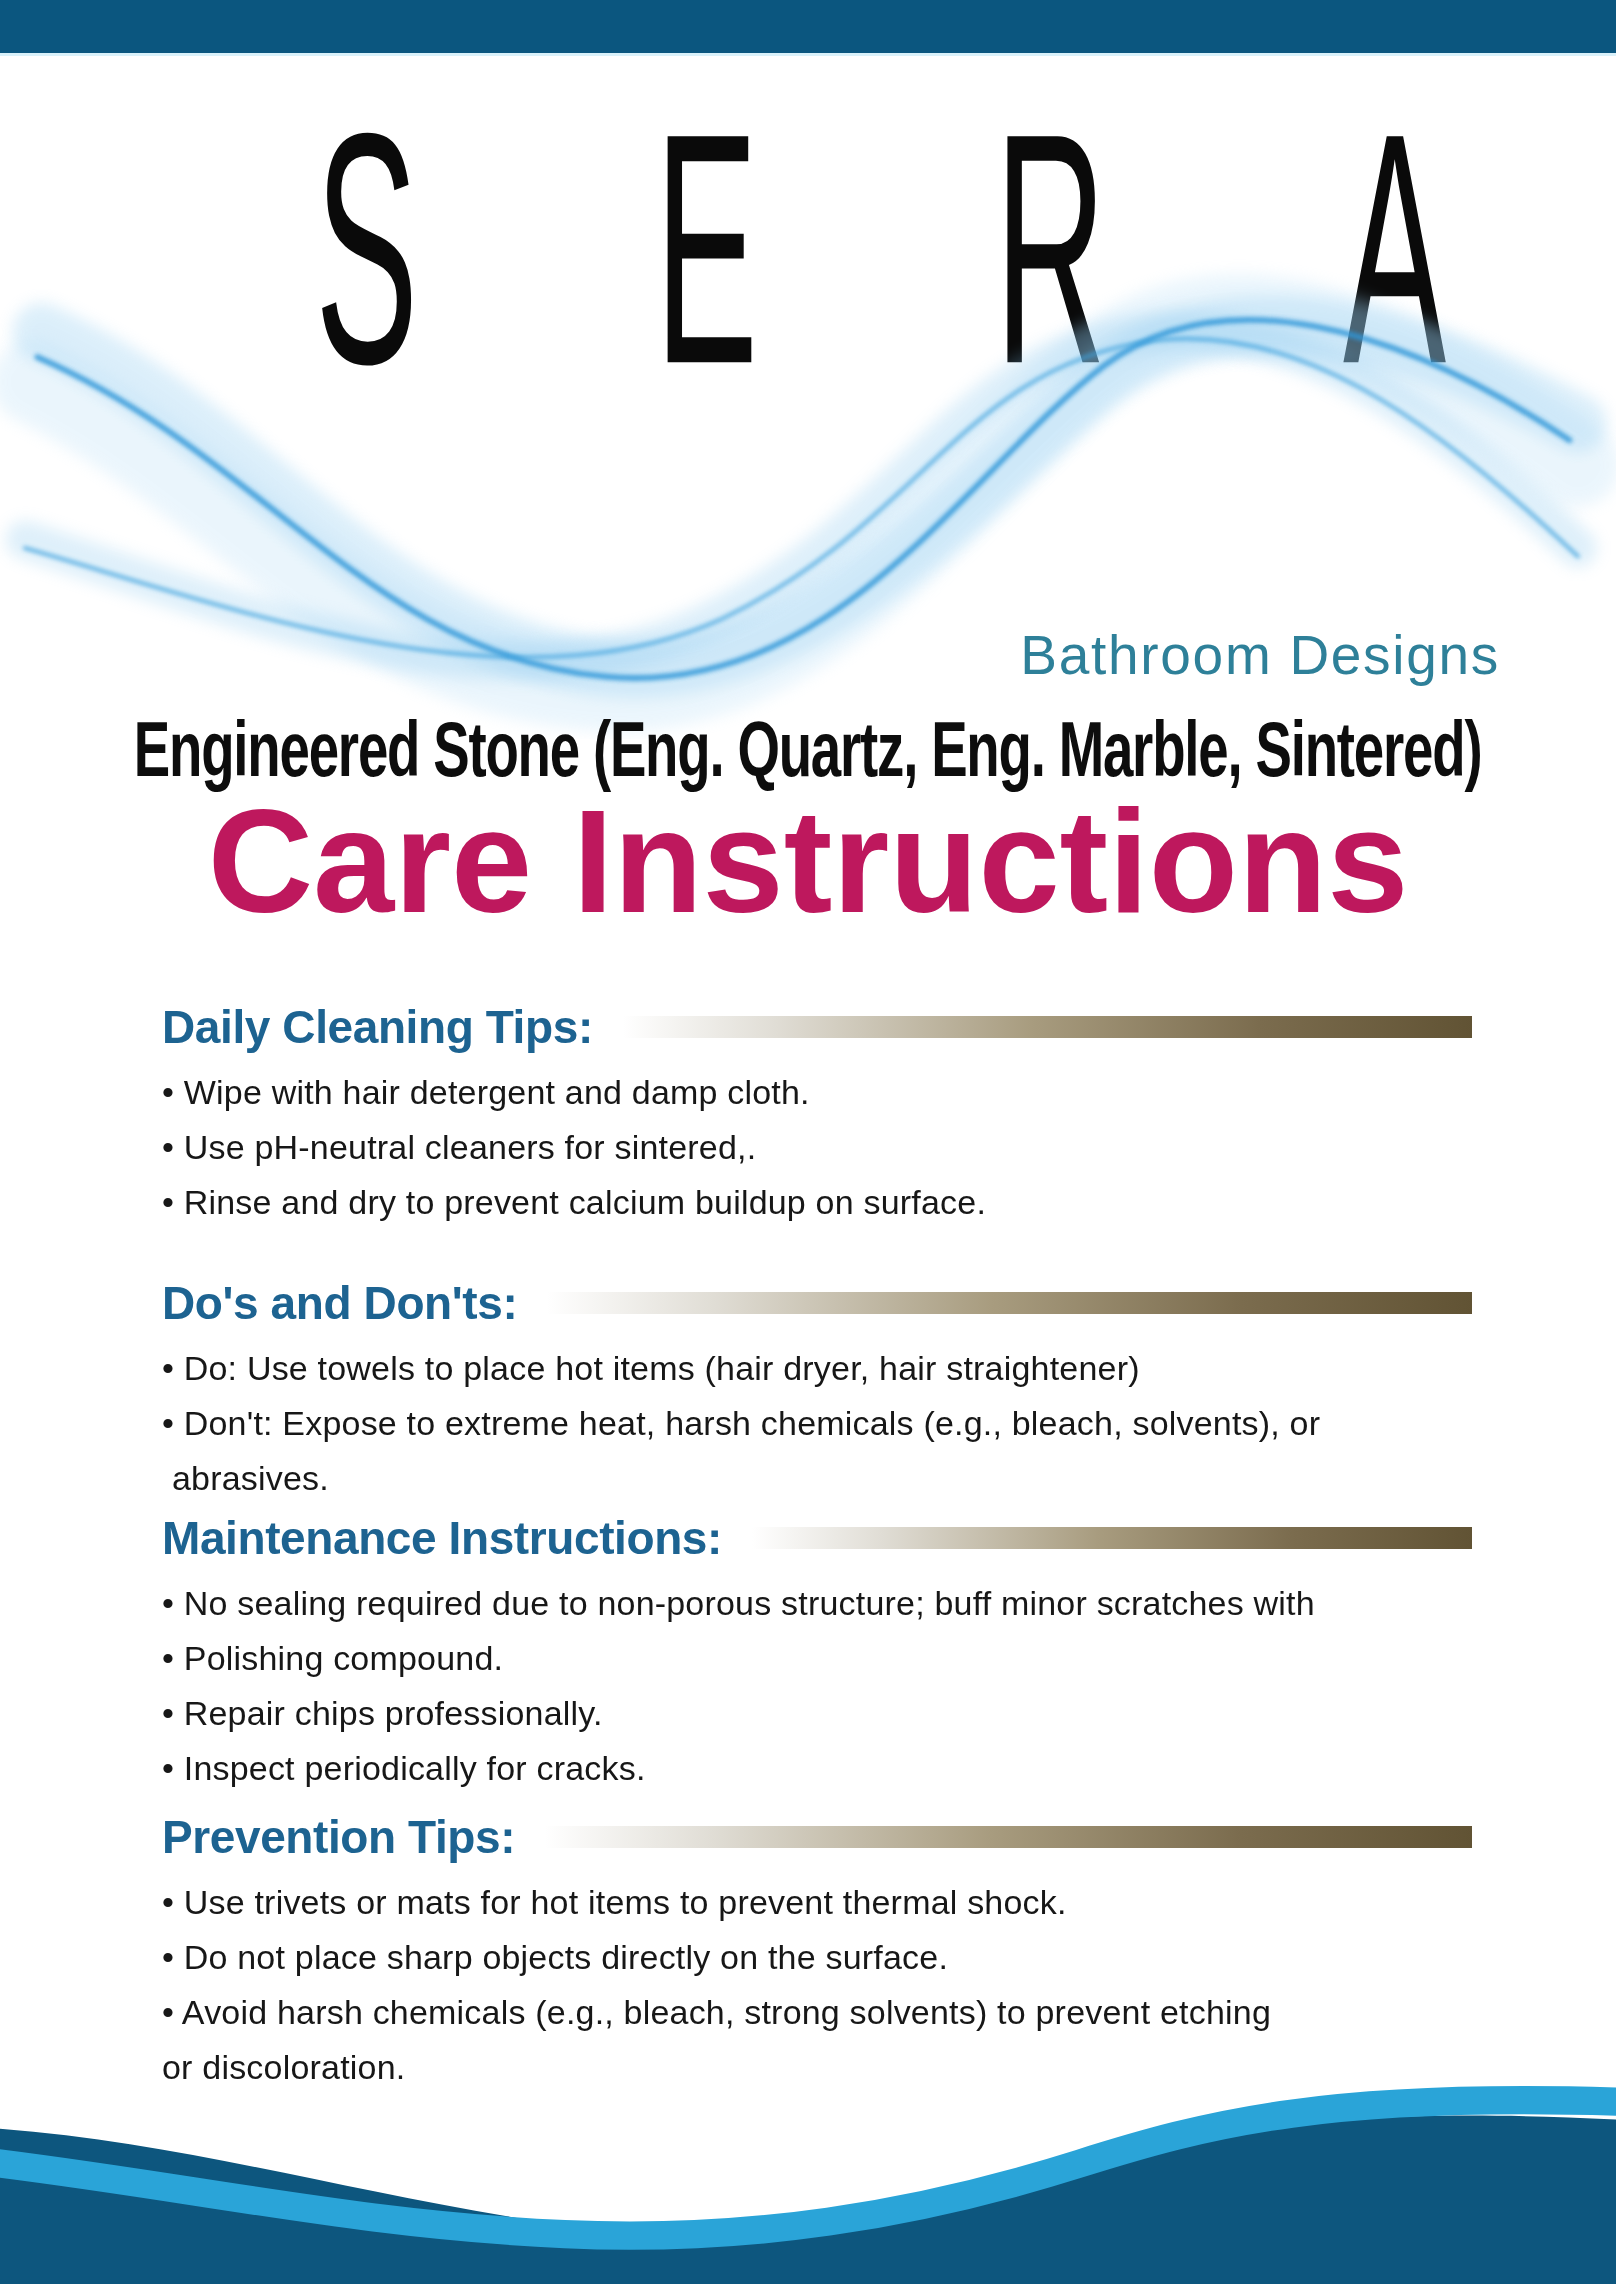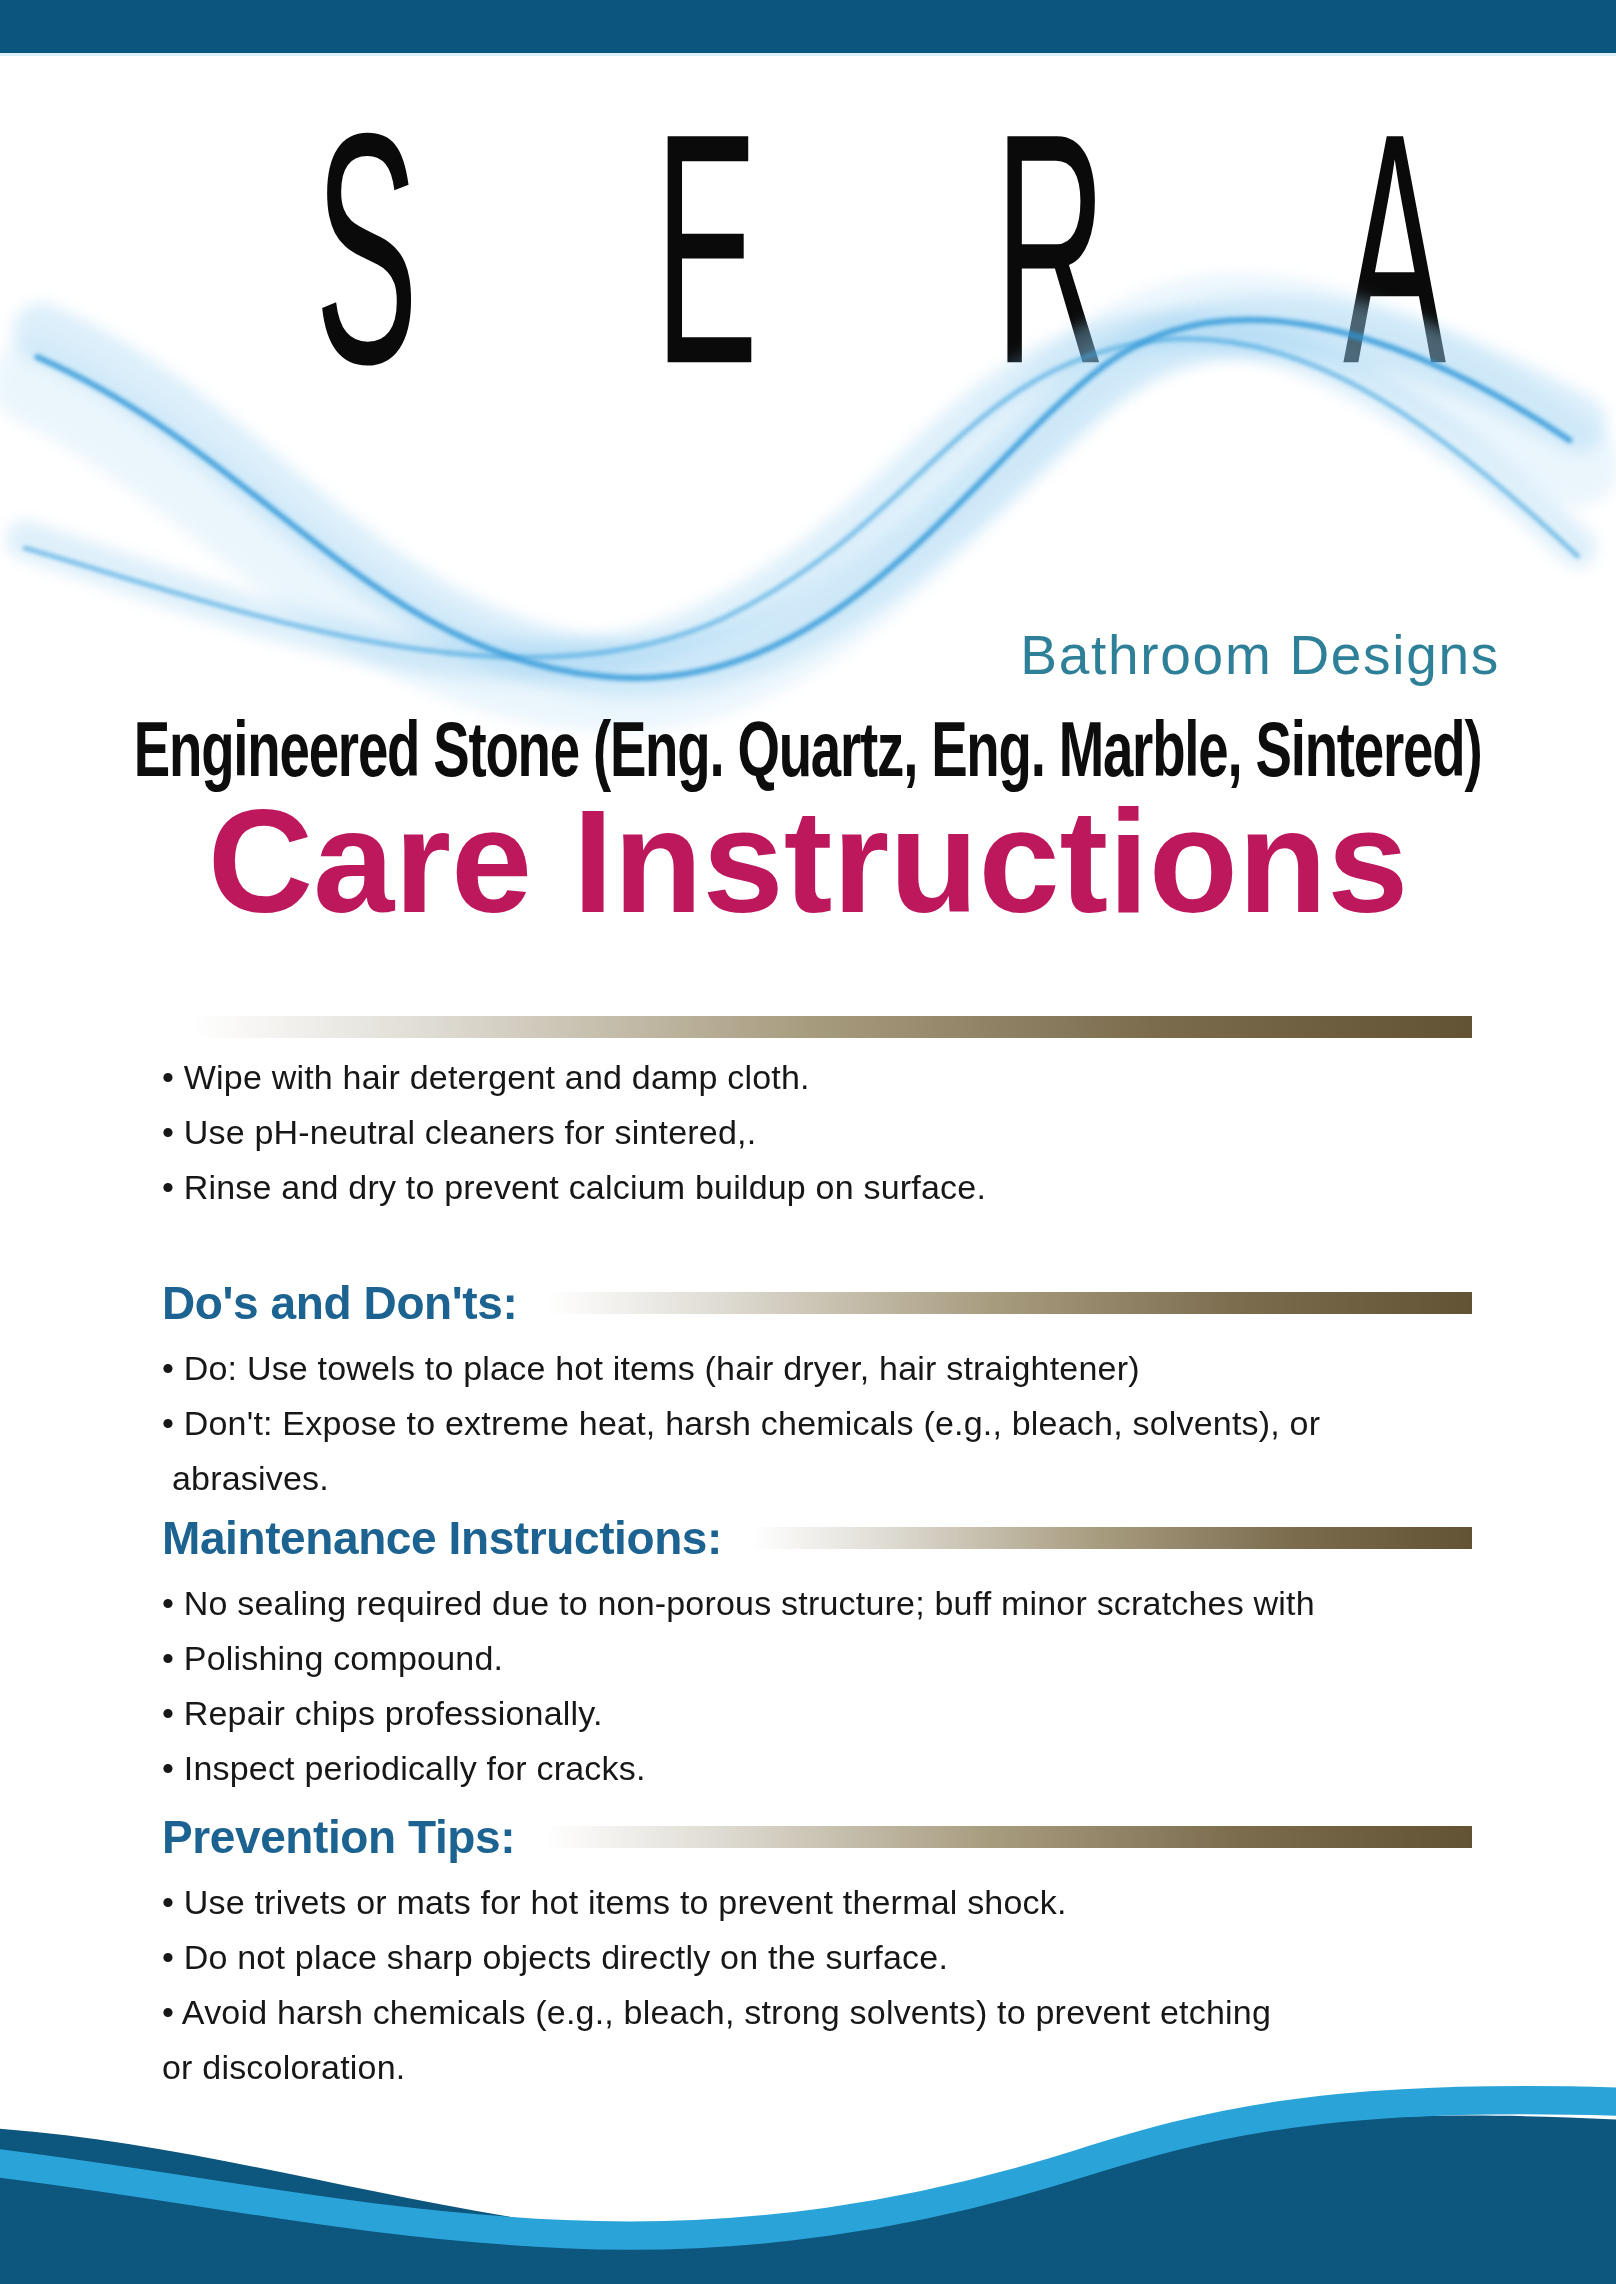--- a/index.html
+++ b/index.html
@@ -86,20 +86,21 @@
   <div class="brand-sub">Bathroom Designs</div>
 
   <div class="title1">
     <span>Engineered Stone (Eng. Quartz, Eng. Marble, Sintered)</span>
   </div>
 
   <div class="title2">Care Instructions</div>
 
   <div class="sec sec1">
     <div class="sec-head">
+      <h2>Daily Cleaning Tips:</h2>
       <span class="grad-bar"></span>
     </div>
     <div class="items">
       <div class="item">• Wipe with hair detergent and damp cloth.</div>
       <div class="item">• Use pH-neutral cleaners for sintered,.</div>
       <div class="item">• Rinse and dry to prevent calcium buildup on surface.</div>
     </div>
   </div>
 
   <div class="sec sec2">

